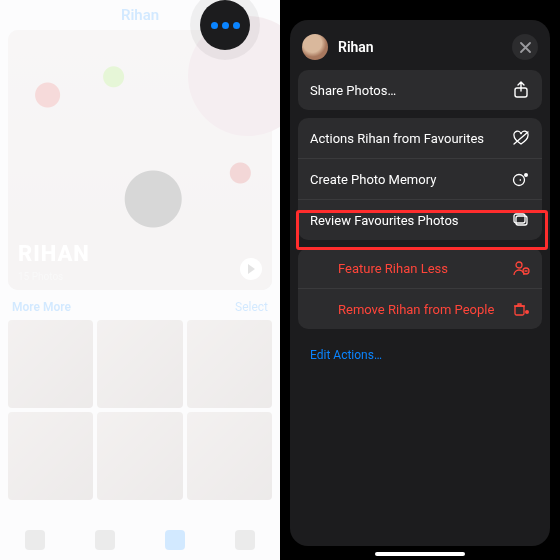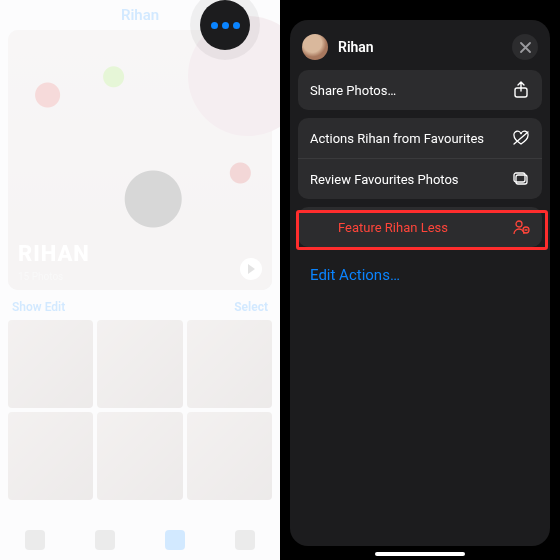--- a/index.html
+++ b/index.html
@@ -84,21 +84,21 @@
     content:""; position:absolute; left:8px; top:6px;
     border-left:7px solid #666; border-top:5px solid transparent; border-bottom:5px solid transparent;
   }
 
   .row-label {
     position:absolute; top:300px; left:12px;
     color:#0a84ff; font-size:12px; font-weight:600;
   }
   .select-label {
     position:absolute; top:300px; right:12px;
-    color:#0a84ff; font-size:12px; font-weight:700;
+    color:#0a84ff; font-size:12px; font-weight:400;
   }
   .grid {
     position:absolute; top:320px; left:8px; right:8px; bottom:40px;
     display:grid; grid-template-columns: repeat(3,1fr); grid-auto-rows: 88px;
     gap:4px;
   }
   .grid div { background:linear-gradient(135deg,#bfb0ac,#998c8a); border-radius:4px; }
   .tabbar {
     position:absolute; left:0; right:0; bottom:2px; height:36px;
     display:flex; justify-content:space-around; align-items:center;
@@ -144,21 +144,21 @@
   .item {
     display:flex; align-items:center; justify-content:space-between;
     padding:11px 12px;
     font-size:13px; color:#fff; cursor:pointer;
     border-top:0.5px solid #3a3a3c;
   }
   .item:first-child { border-top:none; }
   .item.destructive { color:#ff453a;padding-left:40px; }
   .item .icn { width:18px; height:18px; display:flex; align-items:center; justify-content:center; color:inherit; }
   .link-item {
-    padding:11px 12px; font-size:15px; color:#0a84ff; cursor:pointer;
+    padding:11px 12px; font-size:12px; color:#0a84ff; cursor:pointer;
   }
 
   .highlight-box {
     position:absolute;
     border:3px solid #ff2d2d;
     border-radius:3px;
     pointer-events:none;
   }
 
   .home-indicator {
@@ -174,21 +174,21 @@
 <div class="left">
   <div class="left-inner">
     <div class="nav-title">Rihan</div>
     <div class="avatar-large"></div>
     <div class="hero">
       <div class="scene"></div>
       <div class="name">RIHAN</div>
       <div class="sub">15 Photos</div>
       <div class="play"></div>
     </div>
-    <div class="row-label">Show Edit</div>
+    <div class="row-label">More More</div>
     <div class="select-label">Select</div>
     <div class="grid">
       <div></div>
       <div></div>
       <div></div>
       <div></div>
       <div></div>
       <div></div>
     </div>
     <div class="tabbar">
@@ -237,20 +237,30 @@
         <div class="item">
           <span>Actions Rihan from Favourites</span>
           <span class="icn">
             <svg width="18" height="16" viewBox="0 0 18 16">
                 <path d="M9 14S2 9.5 2 5.5A3.5 3.5 0 0 1 9 4a3.5 3.5 0 0 1 7 1.5C16 9.5 9 14 9 14z" stroke="#fff" stroke-width="1.3" fill="none"></path>
                 <path d="M2 14 L16 2" stroke="#fff" stroke-width="1.3" stroke-linecap="round"></path>
               </svg>
           </span>
         </div>
         <div class="item">
+          <span>Create Photo Memory</span>
+          <span class="icn">
+            <svg width="18" height="16" viewBox="0 0 18 16">
+                <circle cx="7" cy="9" r="5.5" stroke="#fff" stroke-width="1.3" fill="none"></circle>
+                <path d="M7 9l2-1v2z" fill="#fff"></path>
+                <circle cx="14" cy="4" r="2" fill="#fff"></circle>
+              </svg>
+          </span>
+        </div>
+        <div class="item">
           <span>Review Favourites Photos</span>
           <span class="icn">
             <svg width="18" height="16" viewBox="0 0 18 16">
                 <rect x="4" y="4" width="11" height="9" rx="2" stroke="#fff" stroke-width="1.3" fill="none"></rect>
                 <rect x="2" y="2" width="11" height="9" rx="2" stroke="#fff" stroke-width="1.3" fill="none"></rect>
               </svg>
           </span>
         </div>
       </div>
 
@@ -259,20 +269,30 @@
           <span>Feature Rihan Less</span>
           <span class="icn">
             <svg width="18" height="16" viewBox="0 0 18 16">
                 <circle cx="7" cy="5" r="3" stroke="#ff453a" stroke-width="1.3" fill="none"></circle>
                 <path d="M2 15c0-3 2.5-5 5-5s5 2 5 5" stroke="#ff453a" stroke-width="1.3" fill="none"></path>
                 <circle cx="14" cy="11" r="3" stroke="#ff453a" stroke-width="1.3" fill="none"></circle>
                 <path d="M12.5 11h3" stroke="#ff453a" stroke-width="1.3"></path>
               </svg>
           </span>
         </div>
+        <div class="item destructive">
+          <span>Remove Rihan from People</span>
+          <span class="icn">
+            <svg width="18" height="16" viewBox="0 0 18 16">
+                <rect x="3" y="5" width="9" height="9" rx="1.5" stroke="#ff453a" stroke-width="1.3" fill="none"></rect>
+                <path d="M2 5h11M6 5V3h3v2" stroke="#ff453a" stroke-width="1.3" fill="none"></path>
+                <circle cx="15" cy="11" r="2" fill="#ff453a"></circle>
+              </svg>
+          </span>
+        </div>
       </div>
 
       <div class="link-item">Edit Actions…</div>
     </div>
   </div>
   <div class="home-indicator"></div>
 </div>
 
 <div class="highlight-box" id="hl" style="top: 210px; left: 296px; width: 252px; height: 40px;"></div>
 

